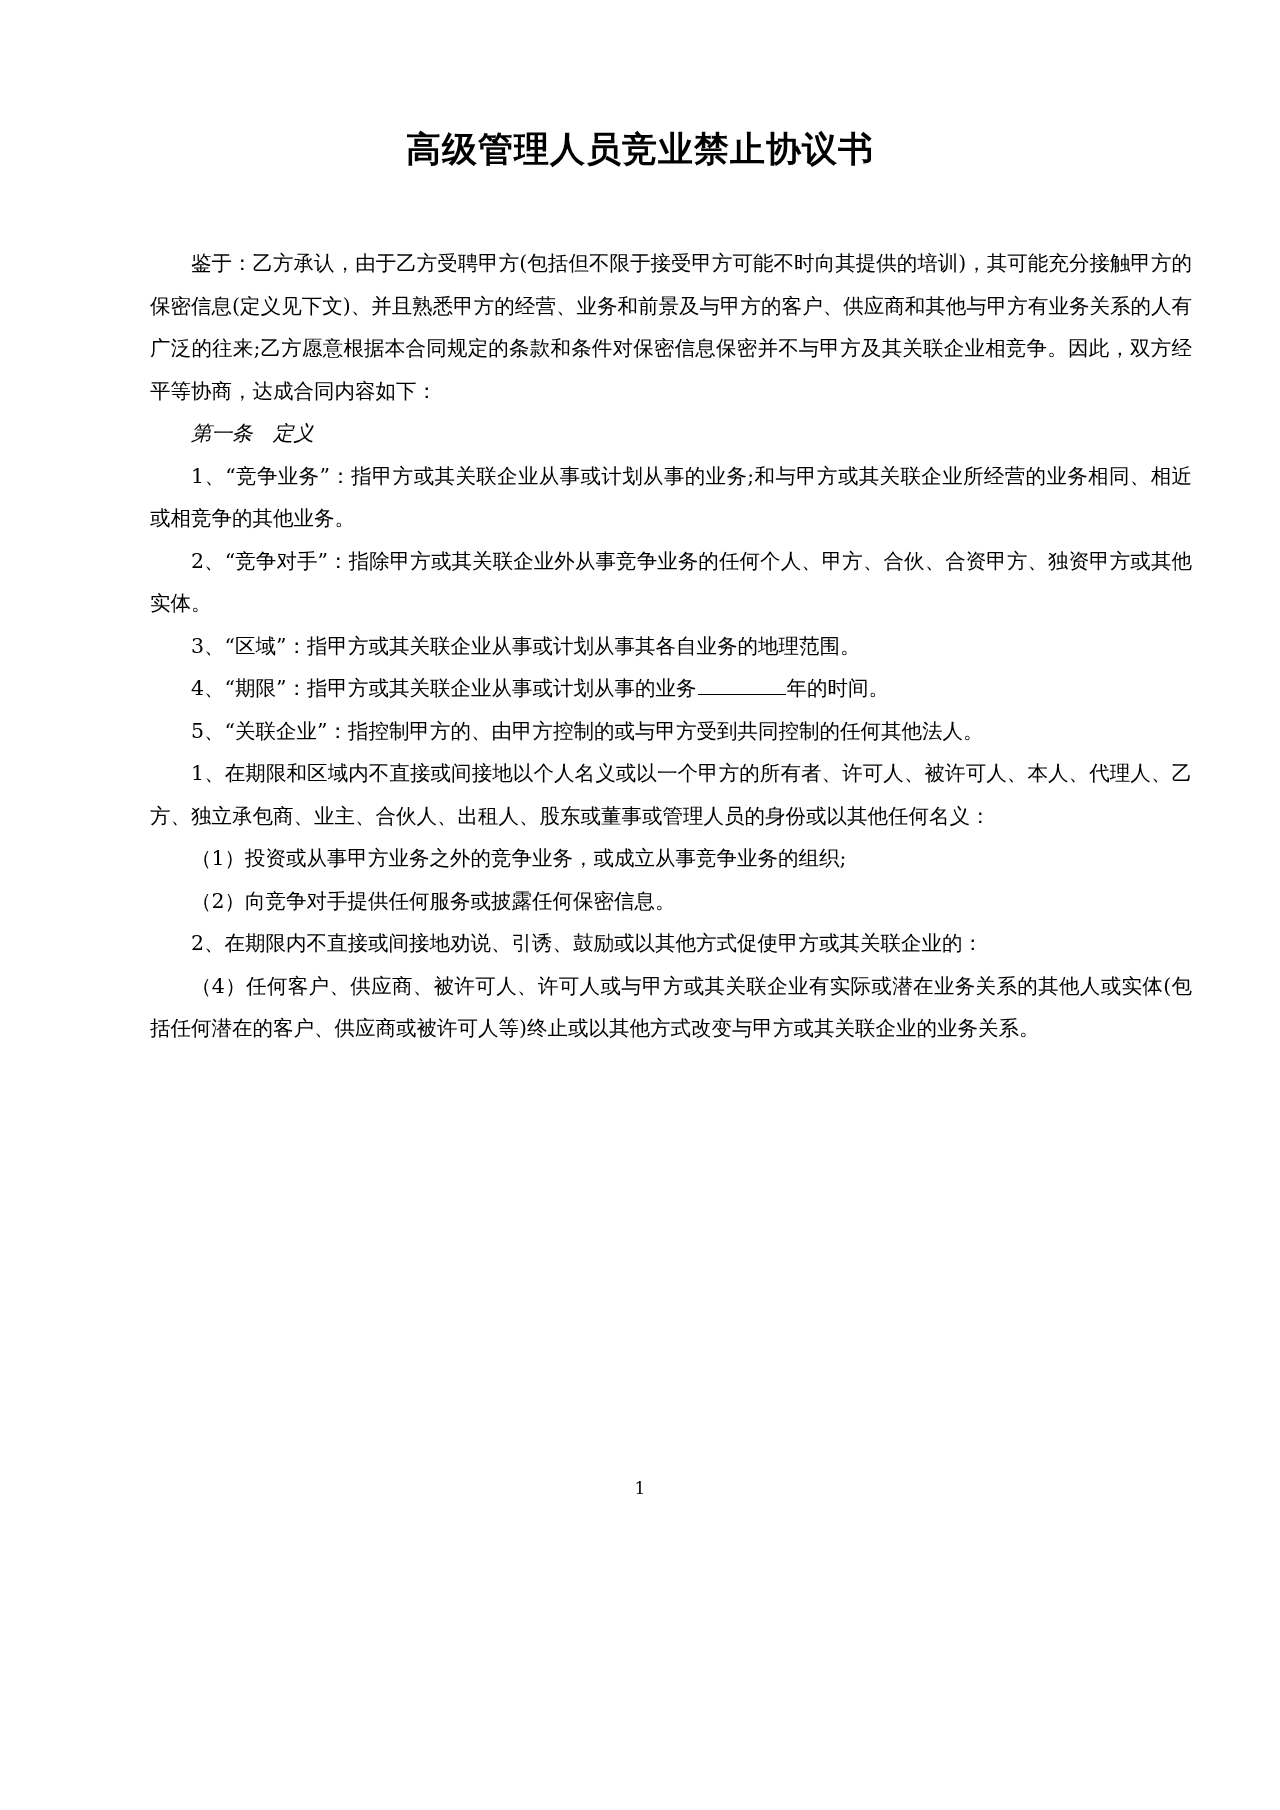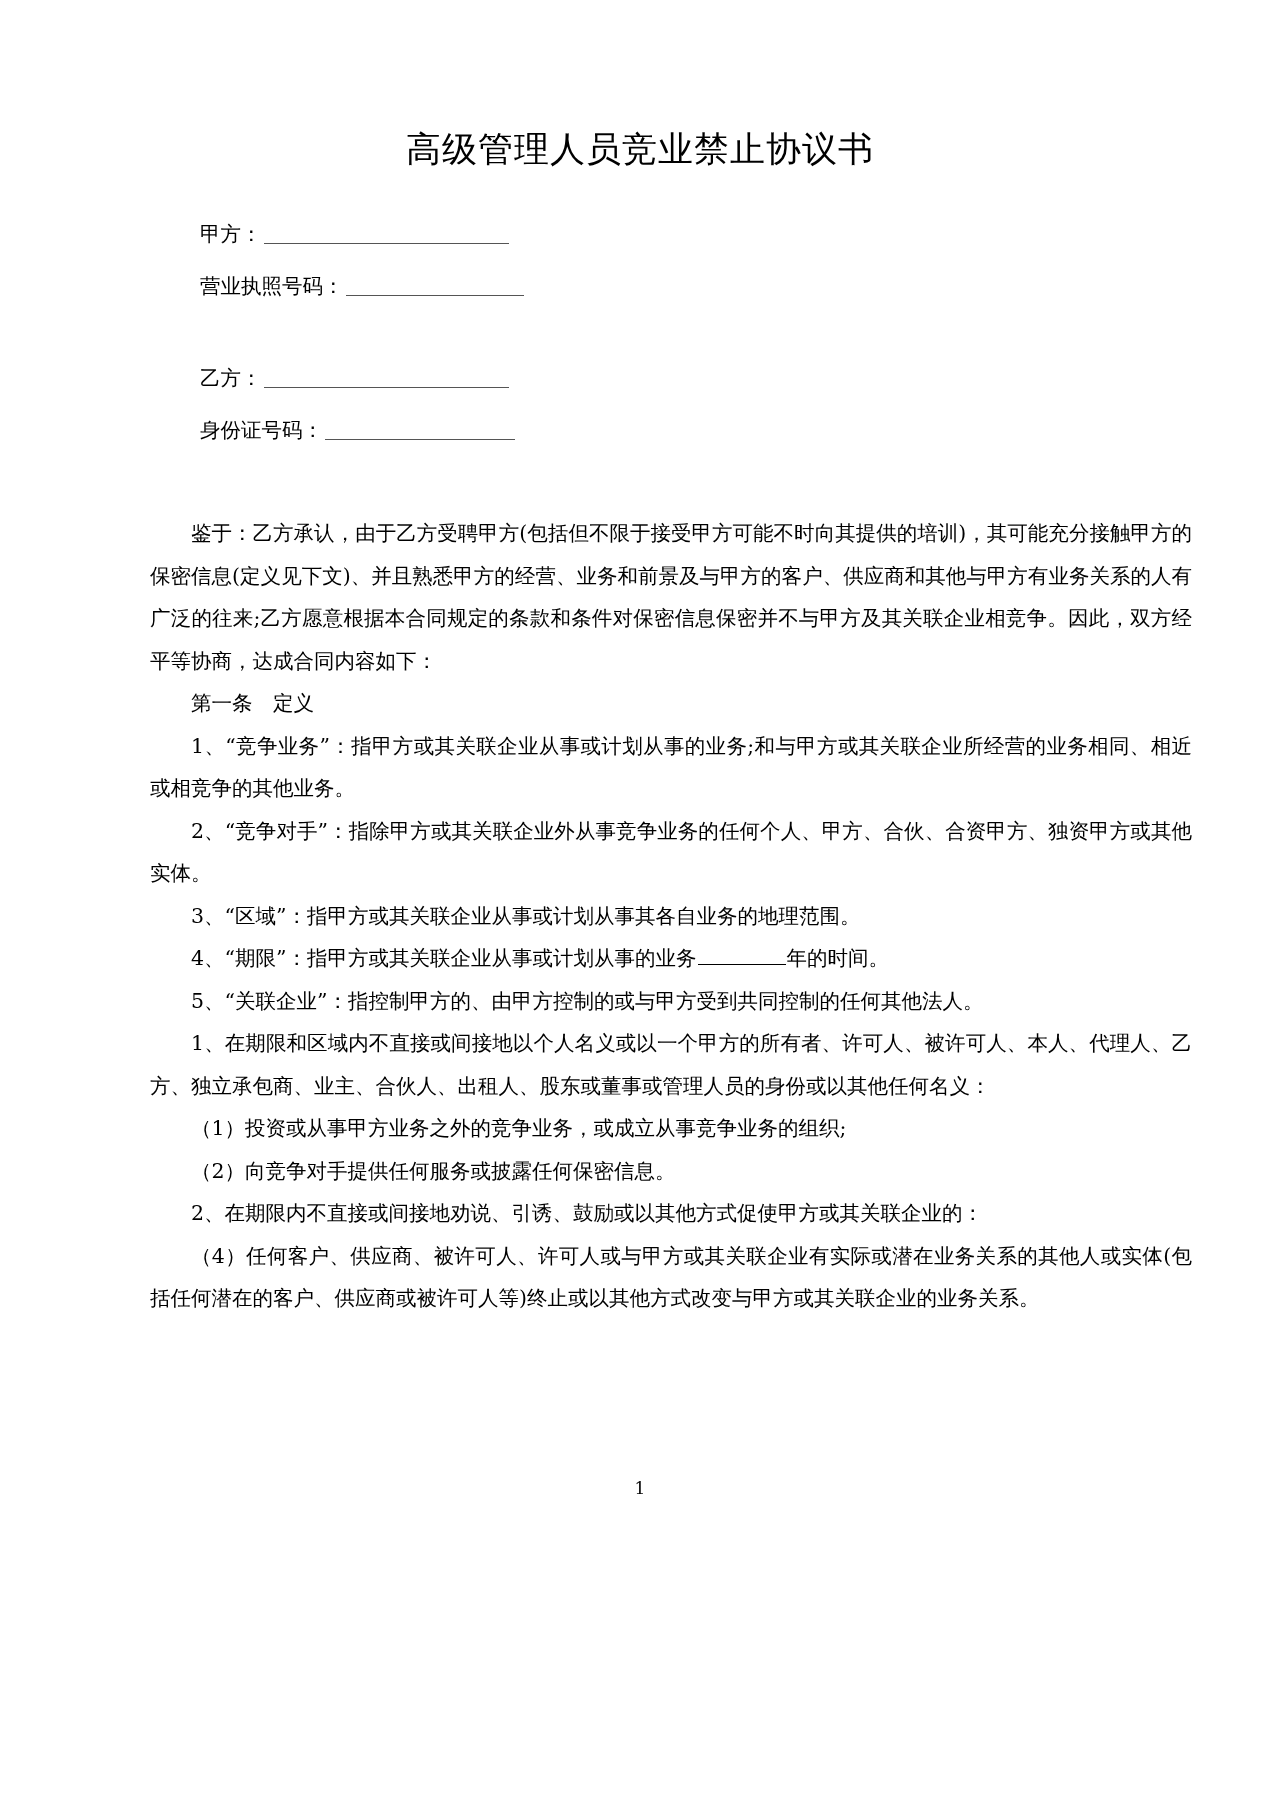--- a/index.html
+++ b/index.html
@@ -22,21 +22,21 @@
     height: 1810px;
     background: #ffffff;
     padding: 0;
     overflow: hidden;
   }
 
   
   .doc-title {
     text-align: center;
     font-family: "DejaVu Sans", "Liberation Sans", sans-serif;
-    font-weight: normal;
+    font-weight: bold;
     font-size: 35px;
     letter-spacing: 1px;
     line-height: 1.2;
     padding-top: 128px;
     color: #000;
   }
 
   
   .party-block {
     margin-top: 44px;
@@ -84,20 +84,21 @@
   }
 
   .para {
     text-indent: 2em;
     margin: 0;
   }
 
   .heading-line {
     text-indent: 2em;
     margin: 0;
+    font-style: italic;
   }
 
   .inline-blank {
     display: inline-block;
     width: 88px;
     border-bottom: 1.4px solid #000;
     height: 18px;
     vertical-align: baseline;
     margin: 0 1px;
   }
@@ -114,45 +115,20 @@
     color: #000;
   }
 </style>
 </head>
 <body>
 
 <div class="page">
 
   <h1 class="doc-title">高级管理人员竞业禁止协议书</h1>
 
-  <div class="party-block">
-
-    <div class="field-row">
-      <span class="field-label">甲方：</span>
-      <span class="field-blank blank-a"></span>
-    </div>
-
-    <div class="field-row">
-      <span class="field-label">营业执照号码：</span>
-      <span class="field-blank blank-lic"></span>
-    </div>
-
-    <div class="party-gap"></div>
-
-    <div class="field-row">
-      <span class="field-label">乙方：</span>
-      <span class="field-blank blank-b"></span>
-    </div>
-
-    <div class="field-row">
-      <span class="field-label">身份证号码：</span>
-      <span class="field-blank blank-id"></span>
-    </div>
-
-  </div>
 
   <div class="body-text">
 
     <p class="para">鉴于：乙方承认，由于乙方受聘甲方(包括但不限于接受甲方可能不时向其提供的培训)，其可能充分接触甲方的保密信息(定义见下文)、并且熟悉甲方的经营、业务和前景及与甲方的客户、供应商和其他与甲方有业务关系的人有广泛的往来;乙方愿意根据本合同规定的条款和条件对保密信息保密并不与甲方及其关联企业相竞争。因此，双方经平等协商，达成合同内容如下：</p>
 
     <div id="articles-container">
         <p class="heading-line">第一条　定义</p>
         <p class="para"><span>1、</span><span>“竞争业务”：指甲方或其关联企业从事或计划从事的业务;和与甲方或其关联企业所经营的业务相同、相近或相竞争的其他业务。</span></p>
         <p class="para"><span>2、</span><span>“竞争对手”：指除甲方或其关联企业外从事竞争业务的任何个人、甲方、合伙、合资甲方、独资甲方或其他实体。</span></p>
         <p class="para"><span>3、</span><span>“区域”：指甲方或其关联企业从事或计划从事其各自业务的地理范围。</span></p>

